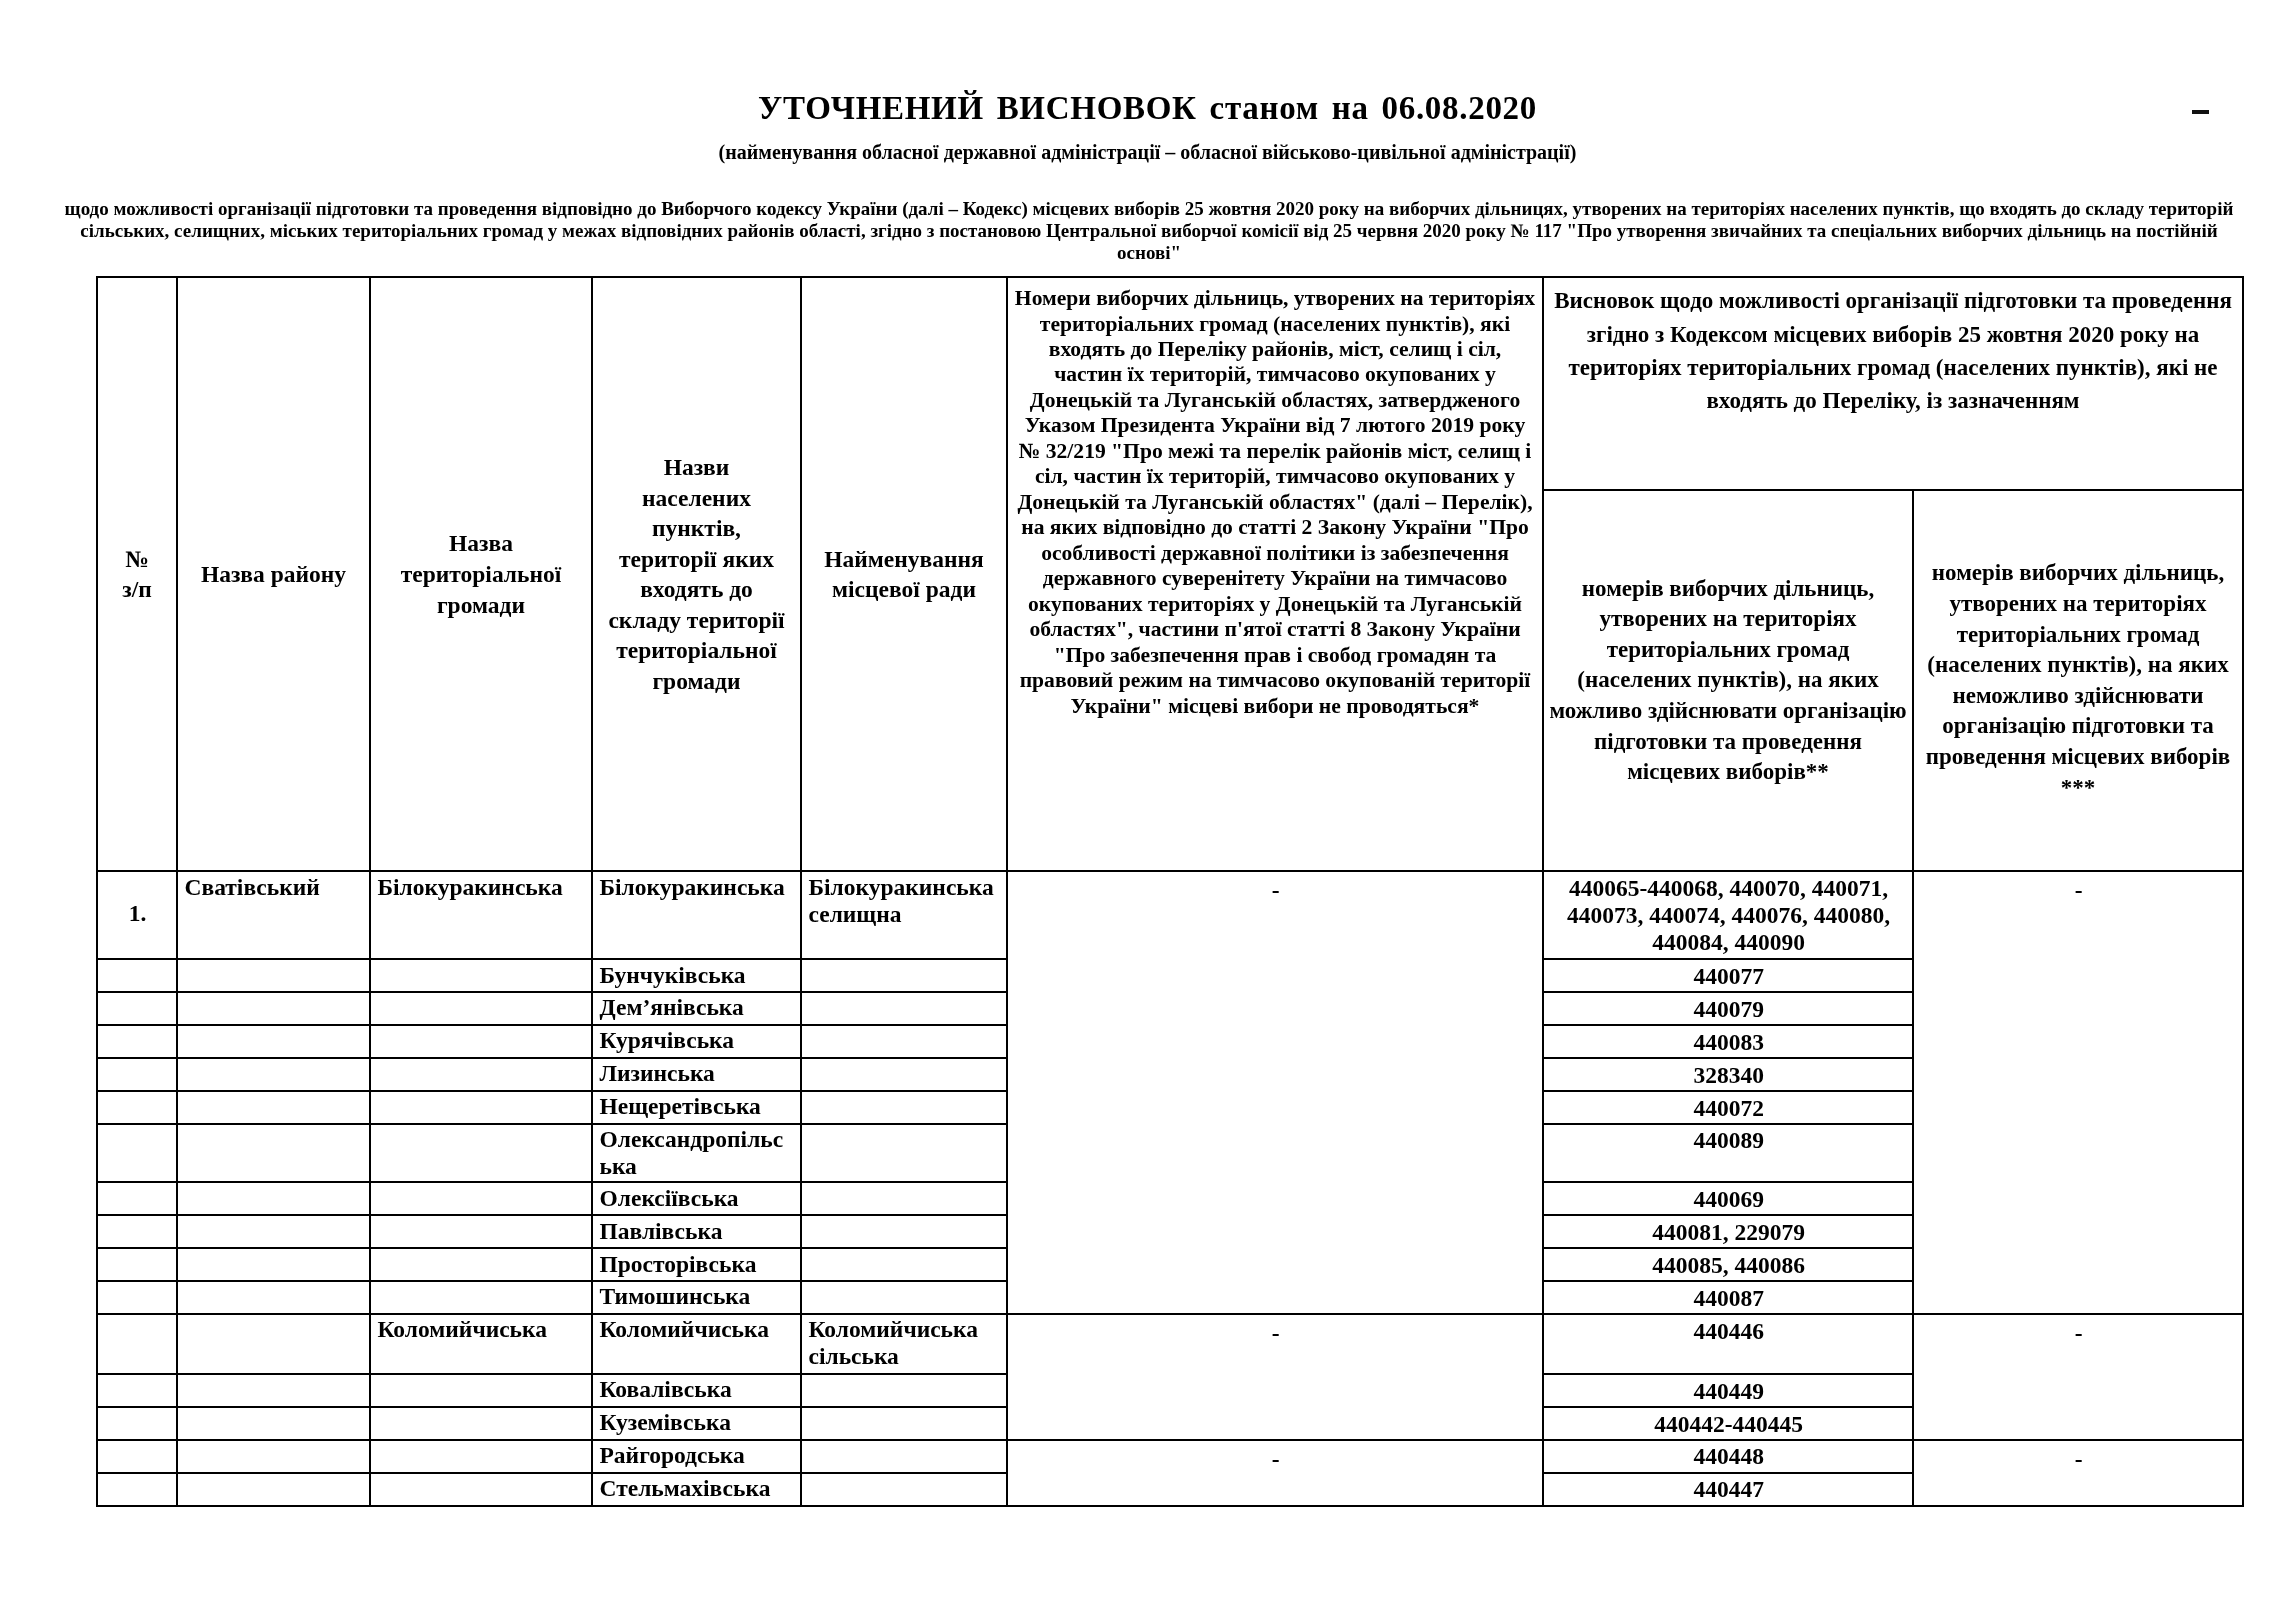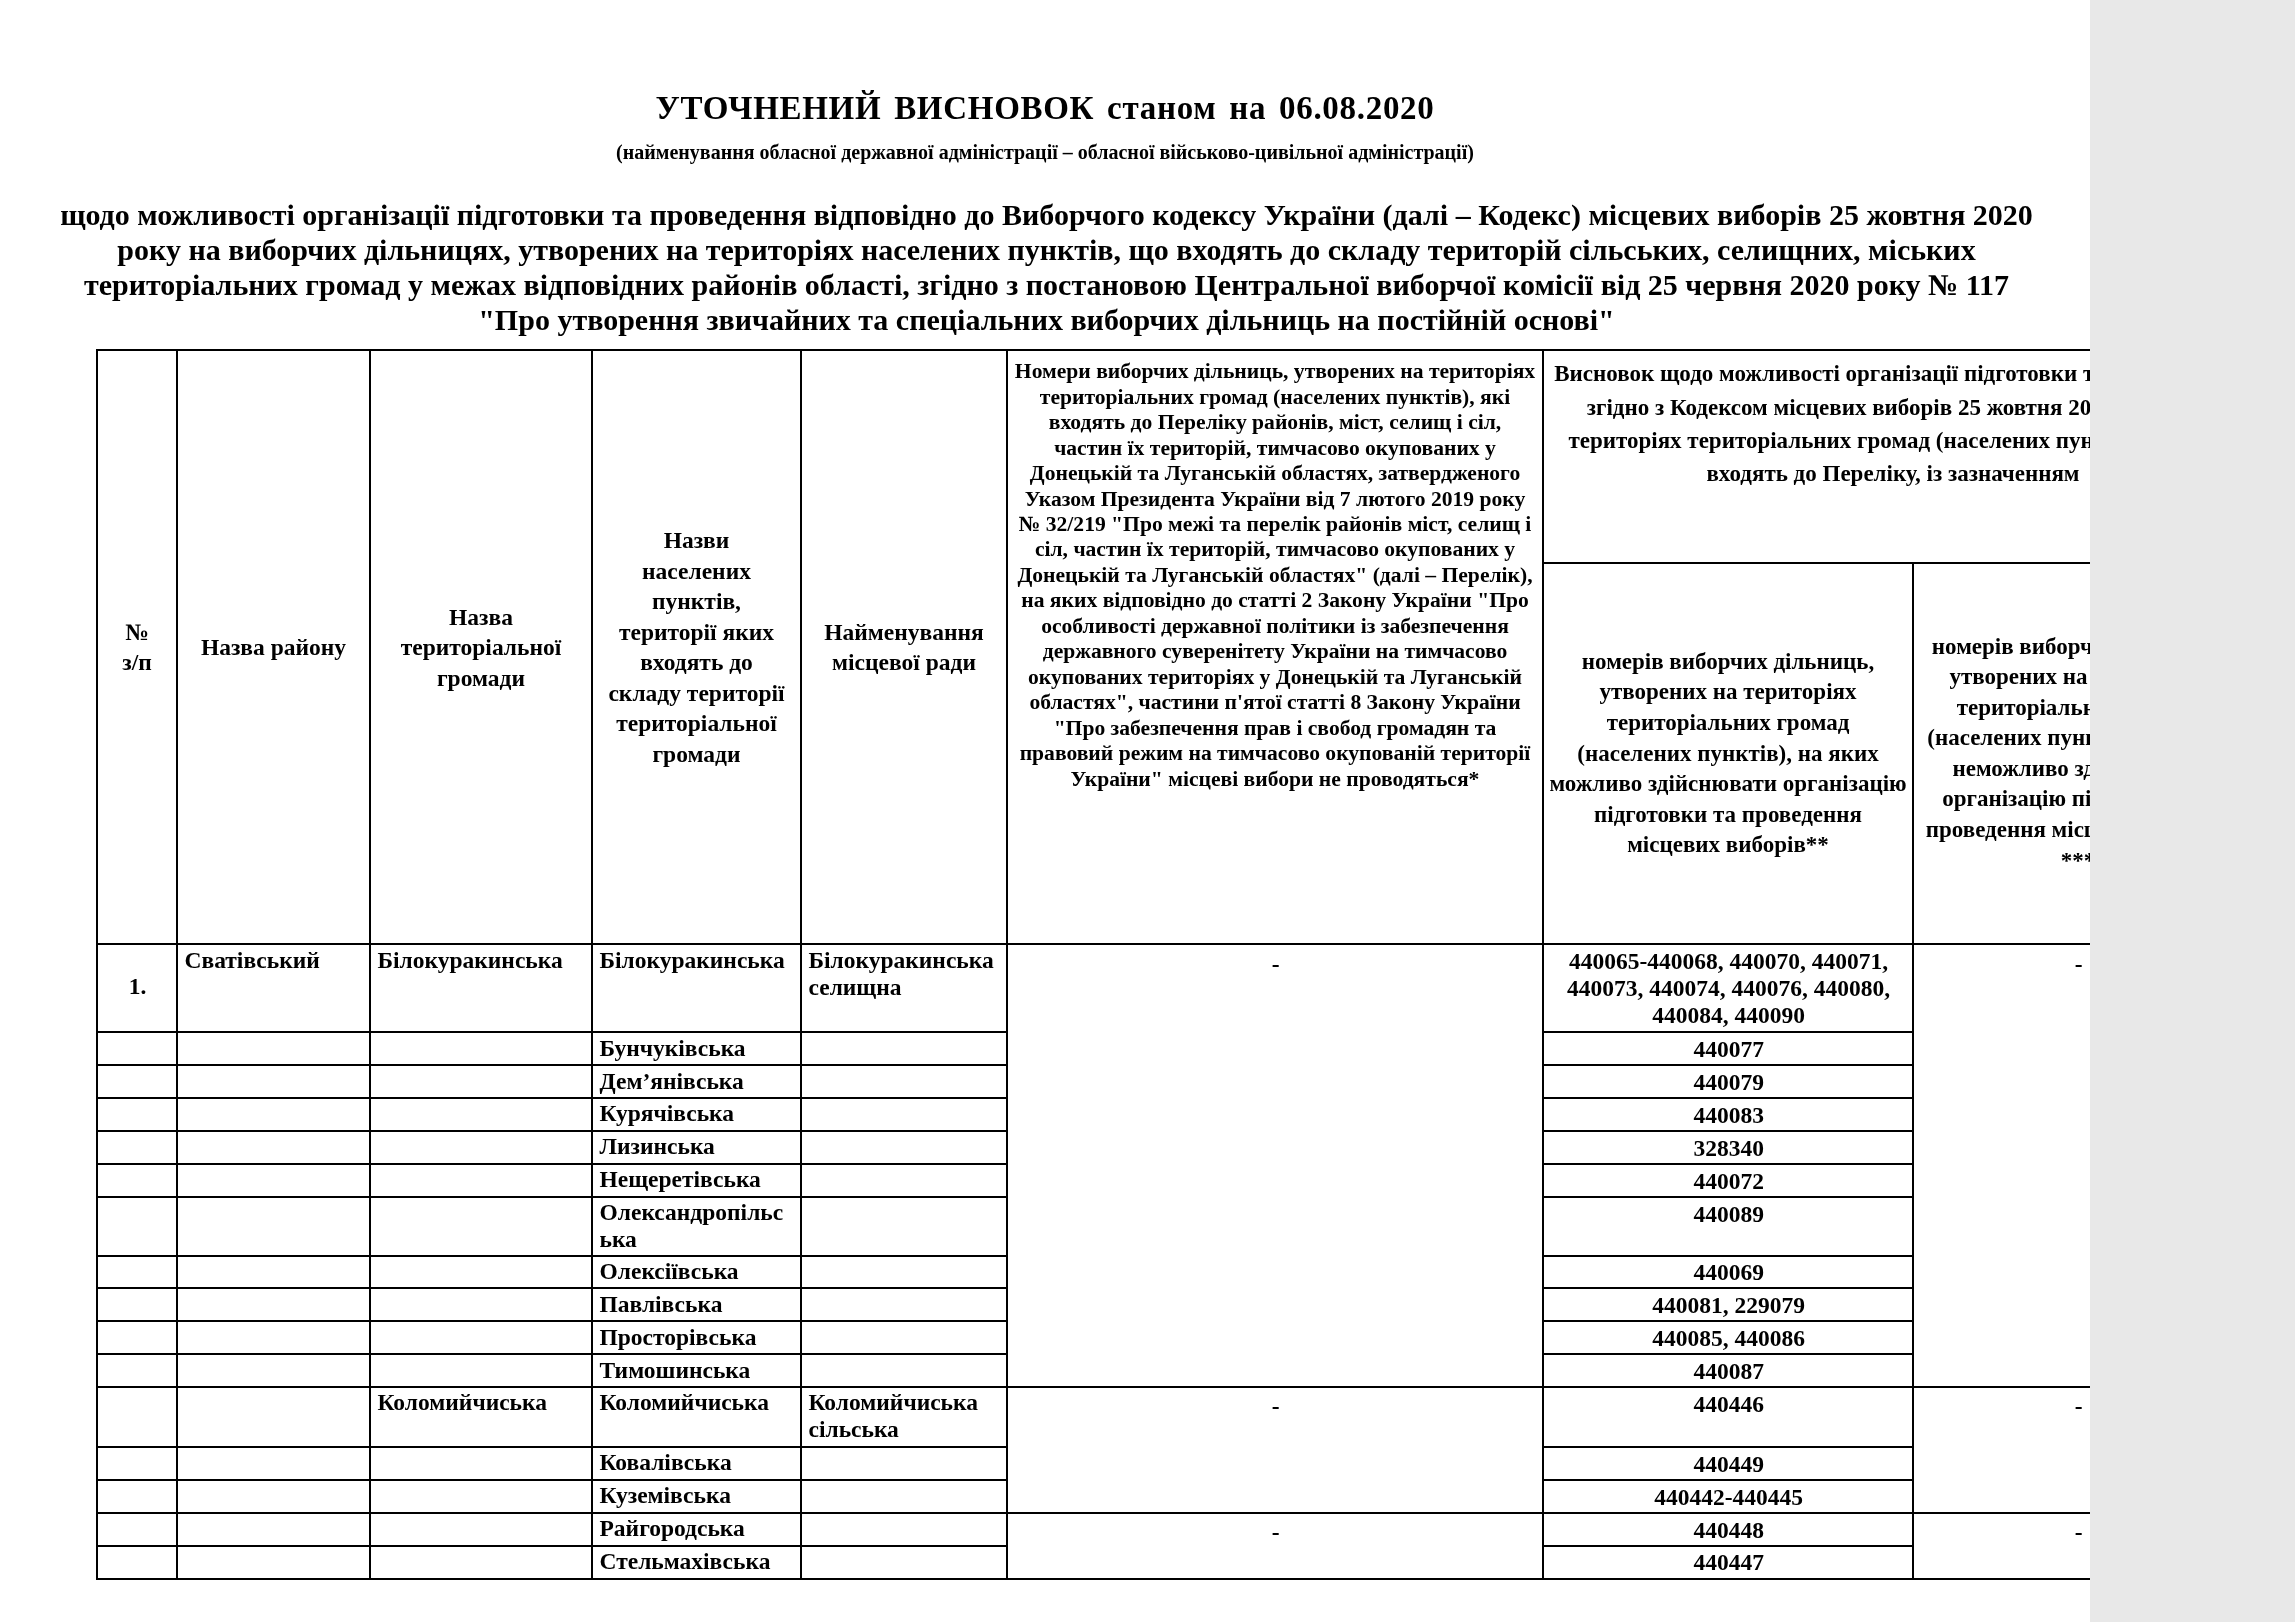--- a/index.html
+++ b/index.html
@@ -1,18 +1,18 @@
 <!DOCTYPE html>
 <html style="font-size:10.5px"><head>
 <meta charset="utf-8">
 <style>
   html,body { margin:0; padding:0; background:#e8e8e8; }
   .page {
     position:relative;
-    width:2090px; height:1623px;
+    width:2295px; height:1623px;
     background:#ffffff;
     color:#000;
     font-family:"Liberation Serif", serif;
     font-weight:700;
     overflow:hidden;
   }
   .scan-artifact {
     position:absolute; top:110px; left:2192px;
     width:17px; height:3.9px; background:#111;
   }
@@ -32,21 +32,21 @@
   }
   .subtitle-note {
     margin-top:14.4px;
     text-align:center;
     font-size:20px;
     font-weight:700;
   }
   .intro {
     margin:34px 46px 0 49px;
     text-align:center;
-    font-size:30px;
+    font-size:19px;
     line-height:1.16;
   }
   table.conclusion {
     margin-left:96px; margin-top:11.8px;
     border-collapse:collapse;
     table-layout:fixed;
     width:2147px;
     border:2.6px solid #000;
   }
   th, td {

